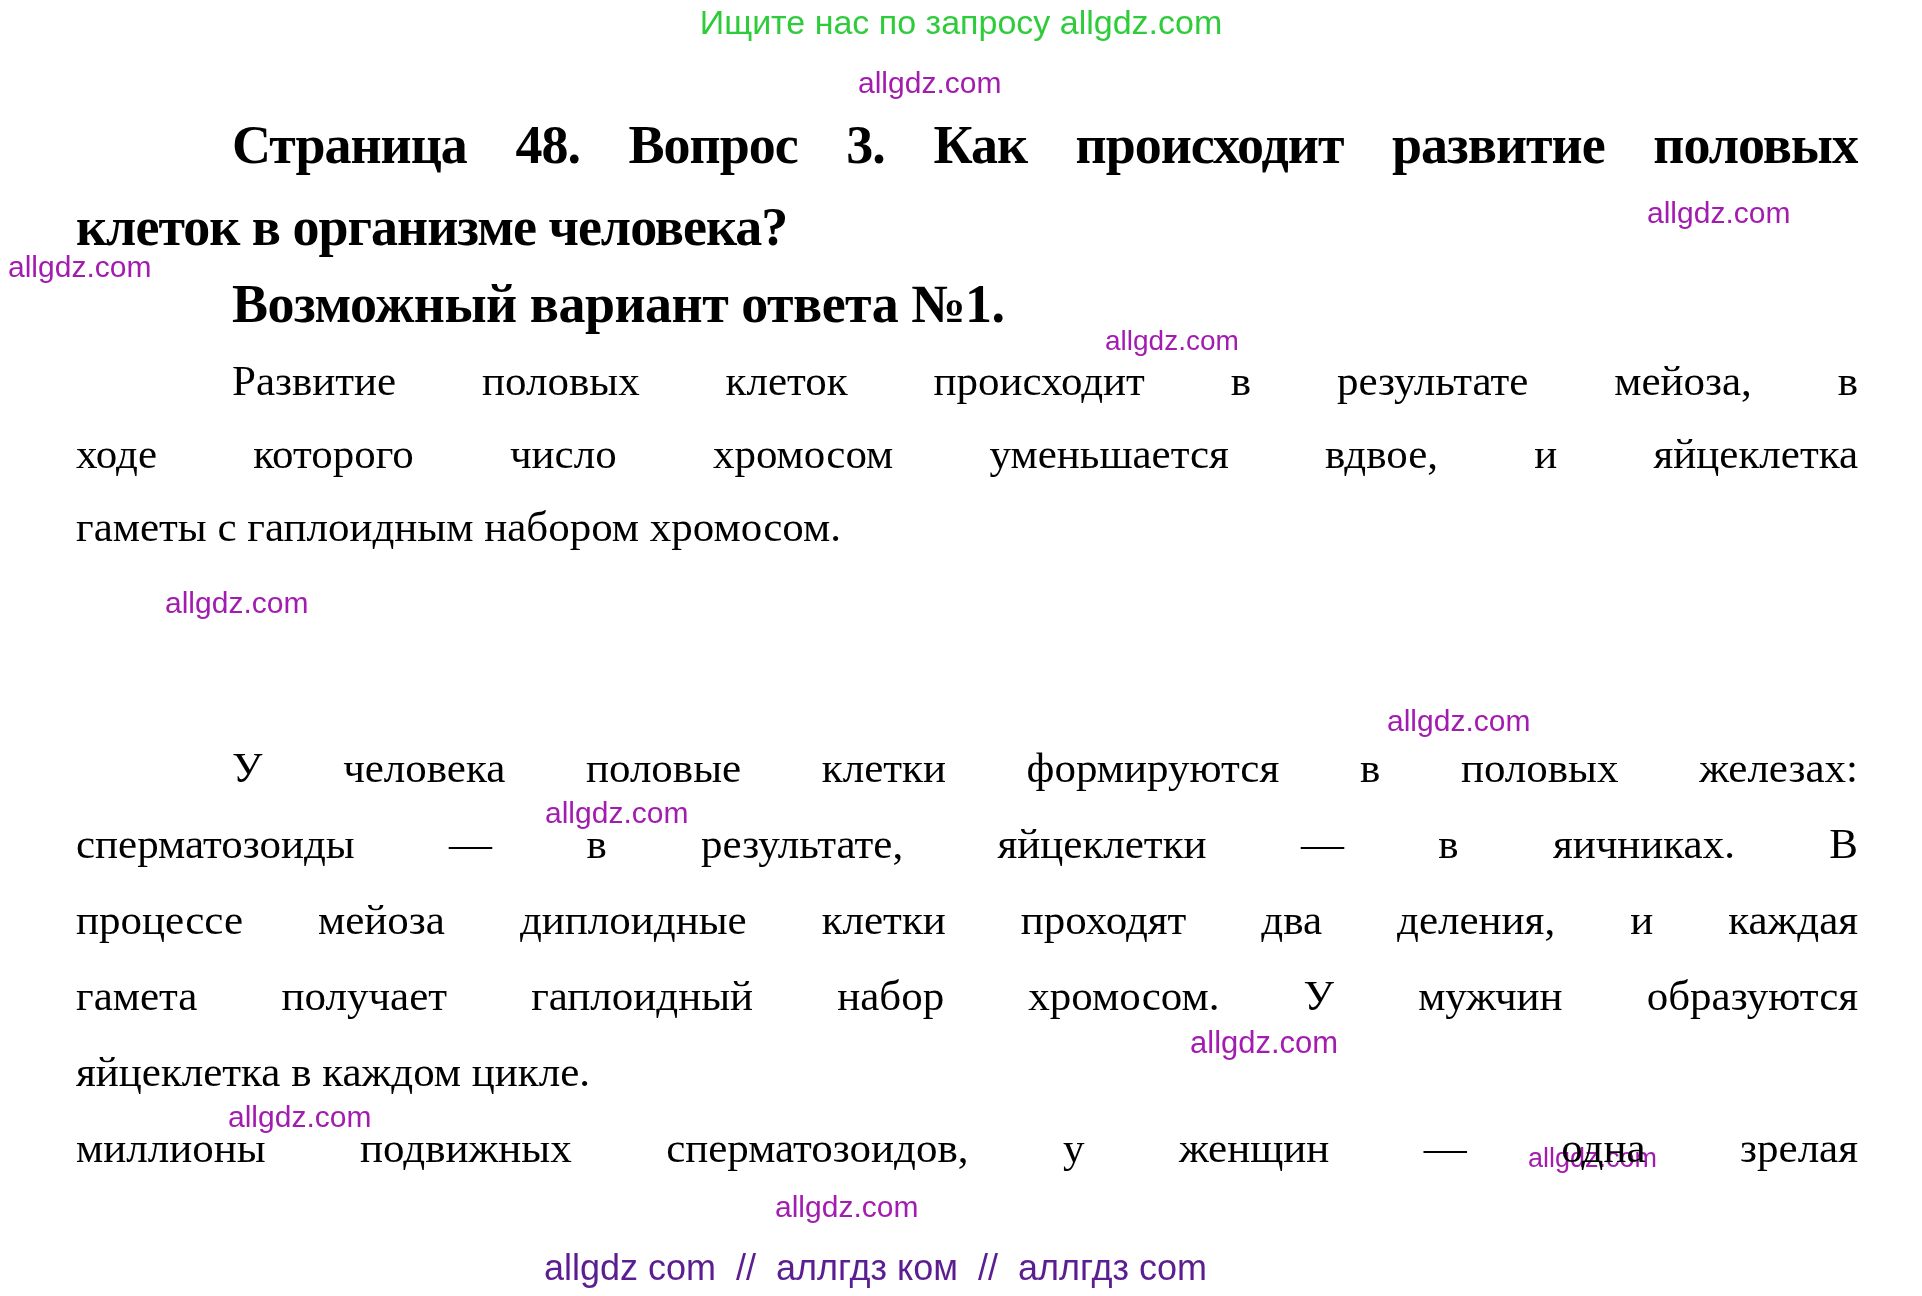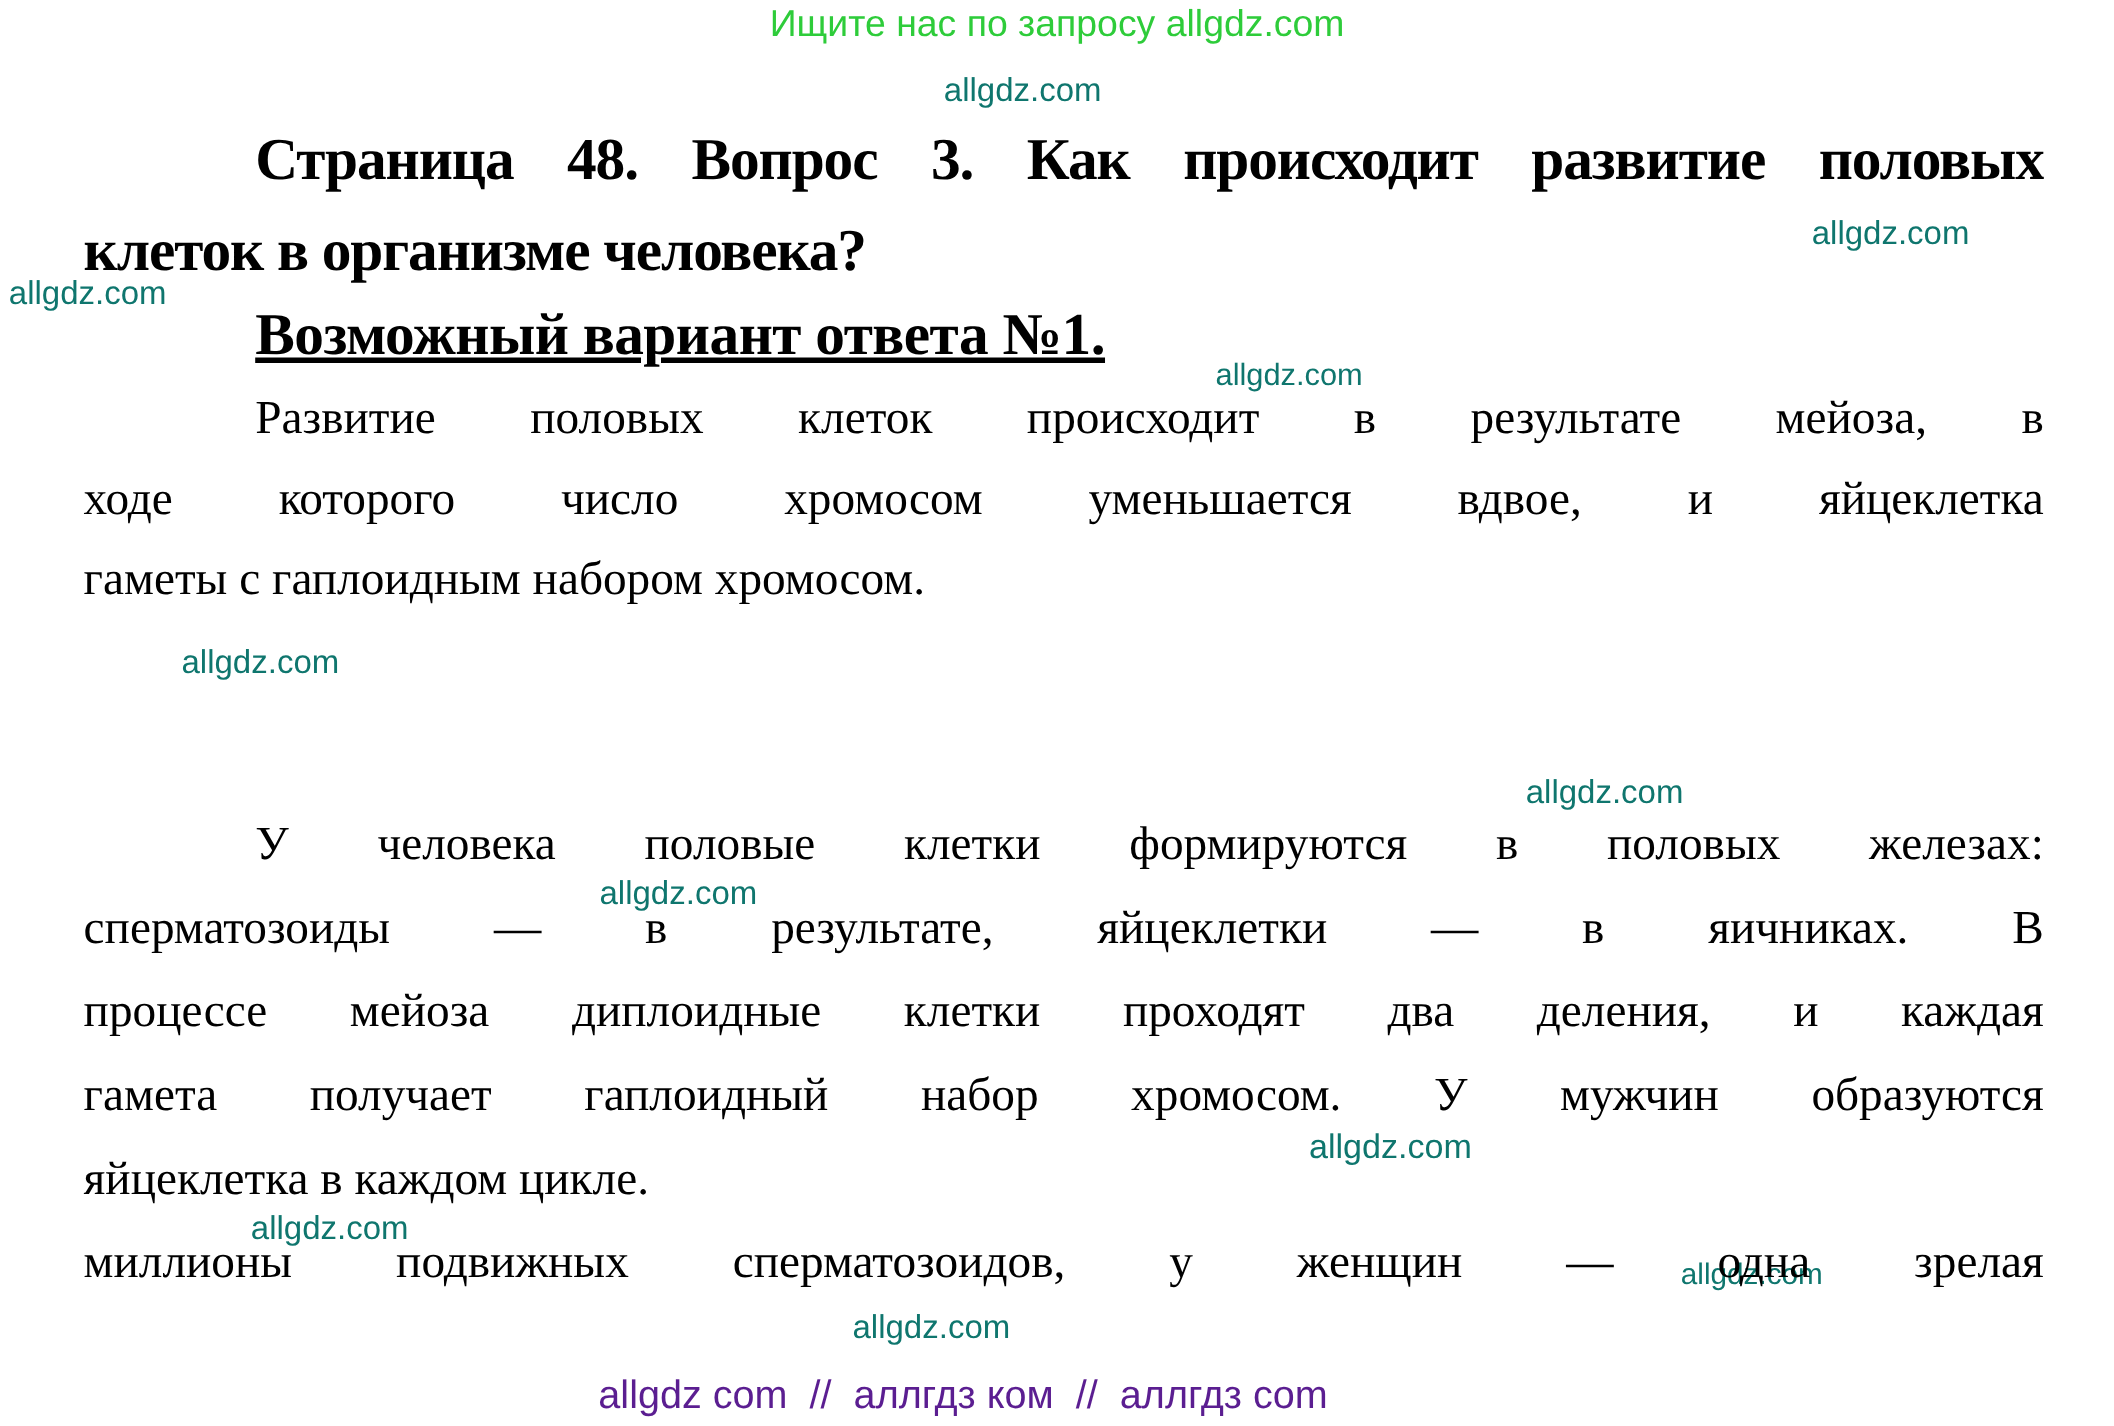--- a/index.html
+++ b/index.html
@@ -17,21 +17,21 @@
     position:absolute;top:2px;left:0;width:1922px;
     text-align:center;
     font-family:"Liberation Sans", sans-serif;
     font-size:34px;line-height:40px;
     color:#2ecc3a;
   }
   
   .wm{
     position:absolute;
     font-family:"Liberation Sans", sans-serif;
-    color:#0f766e;
+    color:#a21caf;
     white-space:nowrap;
     line-height:1.1;
   }
   
   .docblock{
     position:absolute;left:76px;width:1782px;
   }
   .line{
     display:block;width:100%;
     box-sizing:border-box;
@@ -45,21 +45,21 @@
     top:104px;font-size:54px;font-weight:bold;letter-spacing:-1px;
   }
   .title .line{height:82px;line-height:82px;}
   .subheading{
     font-size:54px;font-weight:bold;letter-spacing:-0.5px;
   }
   .subheading .line{height:60px;line-height:60px;}
   .para{font-size:43px;}
   .para .line{height:73px;line-height:73px;}
   .para2 .line{height:76px;line-height:76px;}
-  #sub1{top:274px;text-decoration:underline;}
+  #sub1{top:274px;}
   #para1{top:344px;}
   #sub2{top:652px;}
   #para2{top:730px;}
   
   .footer{
     position:absolute;top:1246px;left:0;width:1751px;
     text-align:center;
     font-family:"Liberation Sans", sans-serif;
     font-size:36px;line-height:44px;
     color:#5b1e91;

